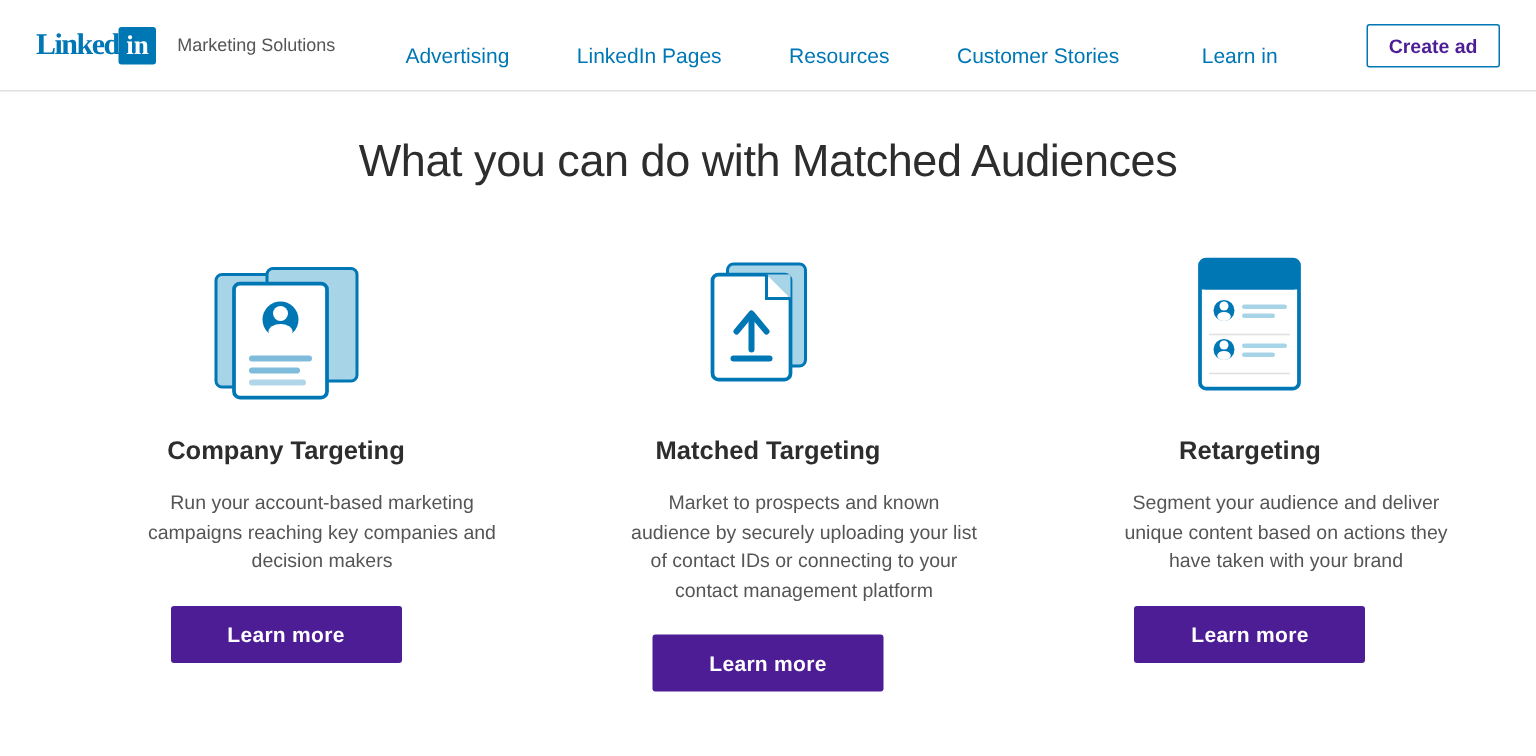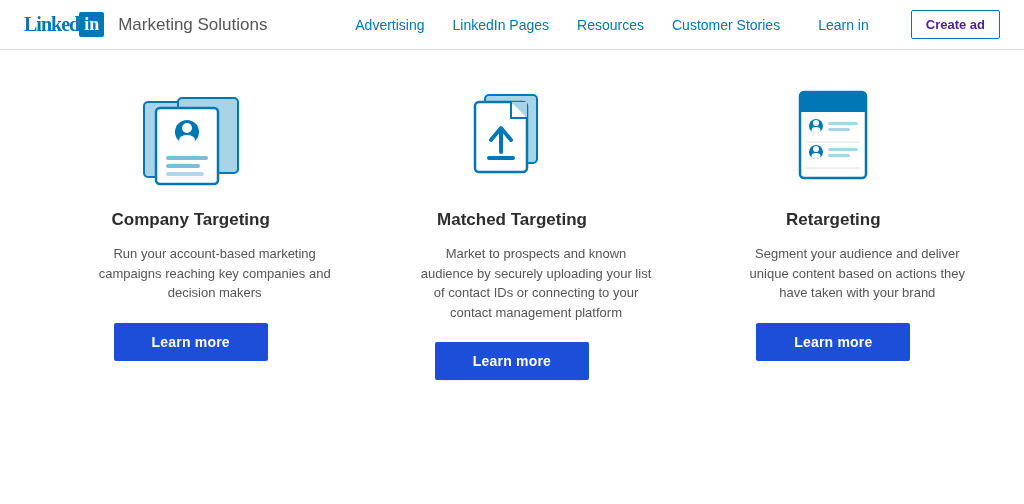--- a/index.html
+++ b/index.html
@@ -3,21 +3,21 @@
   <meta charset="utf-8">
   <style>
     * { margin: 0; padding: 0; box-sizing: border-box; }
     body { font-family: Arial, sans-serif; background: #fff; color: #333; width: 1024px; height: 504px; overflow: hidden; }
 
     
     header {
       display: flex;
       align-items: center;
       padding: 0 24px;
-      height: 50px;
+      height: 61px;
       border-bottom: 1px solid #e0e0e0;
       background: #fff;
     }
     .logo-area {
       display: flex;
       align-items: center;
       gap: 8px;
       margin-right: auto;
     }
     .linkedin-logo {
@@ -36,28 +36,28 @@
       text-align: center;
     }
     .li-text {
       font-weight: 900;
       font-size: 20px;
       color: #0077b5;
       font-family: Georgia, serif;
       letter-spacing: -1px;
     }
     .logo-subtitle {
-      font-size: 17px;
+      font-size: 12px;
       color: #555;
       margin-left: 6px;
     }
     nav {
       display: flex;
-      align-items: center;
-      gap: 28px;
+      align-items: flex-end;
+      gap: 45px;
     }
     nav a {
       text-decoration: none;
       color: #0077b5;
       font-size: 14px;
       font-weight: 500;
     }
     .signin-link {
       color: #0077b5;
       font-size: 14px;
@@ -120,21 +120,21 @@
 
     .card-desc {
       font-size: 13px;
       color: #555;
       line-height: 1.5;
       margin-bottom: 20px;
       margin-left: 48px;
     }
 
     .learn-more-btn {
-      background: #1d4ed8;
+      background: #4c1d95;
       color: #fff;
       border: none;
       padding: 11px 38px;
       font-size: 14px;
       font-weight: 600;
       cursor: pointer;
       border-radius: 2px;
       letter-spacing: 0.2px;
     }
   </style>
@@ -153,20 +153,21 @@
     <a href="#">Advertising</a>
     <a href="#">LinkedIn Pages</a>
     <a href="#">Resources</a>
     <a href="#">Customer Stories</a>
     <a href="#" class="signin-link">Learn in</a>
     <button class="create-ad-btn">Create ad</button>
   </nav>
 </header>
 
 <main>
+  <h1 class="page-title">What you can do with Matched Audiences</h1>
 
   <div class="cards-row">
 
     <div class="card">
       <div class="card-icon">
         
         <svg viewBox="0 0 110 110" xmlns="http://www.w3.org/2000/svg">
 
           <rect x="8" y="22" width="60" height="75" rx="4" fill="#a8d4e8" stroke="#0077b5" stroke-width="2"></rect>
 

